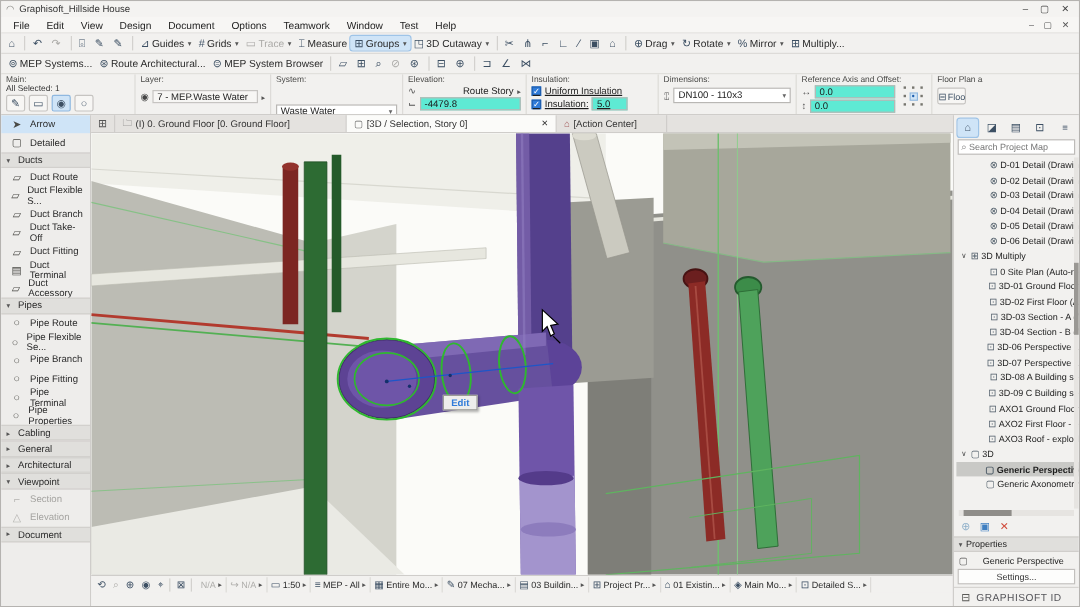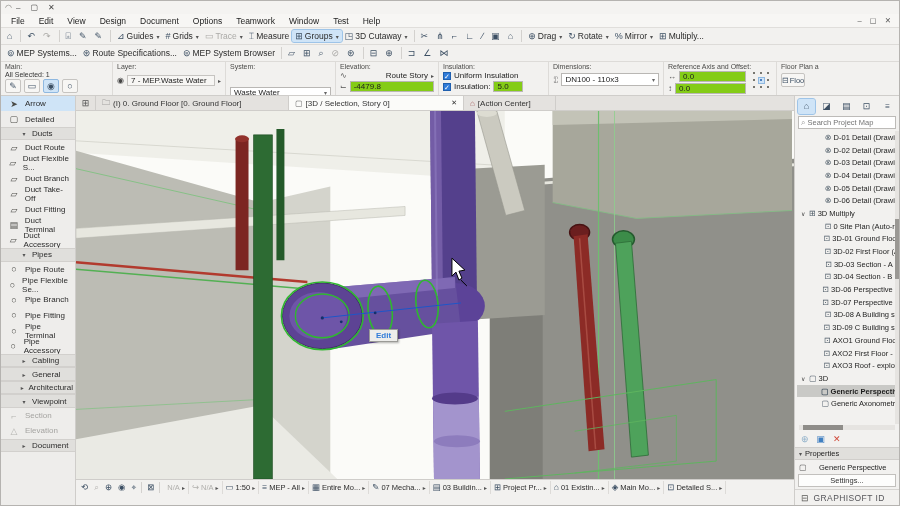--- a/index.html
+++ b/index.html
@@ -25,40 +25,40 @@
   .tbtn.hl { background:#cfe4f7; outline:1px solid #9ec4e8; }
   .tbtn .arr { display:none; font-size:6px; color:#555; margin-left:1px; }
   .tbtn .arr.on { display:inline; }
   .tbtn.sep { width:1px; height:12px; background:#d3d1ce; padding:0; margin:0 3px; border-radius:0; }
 
   
   .infobar { height:34px; display:flex; background:#f2f1ef; border-bottom:1px solid #cfcdca; flex:0 0 auto; }
   .isec { border-right:1px solid #dddbd8; padding:1px 4px 2px 4px; display:flex; flex-direction:column; overflow:hidden; flex:0 0 auto; }
   .isec .ilabel { font-size:7px; color:#4a4a48; margin-bottom:1px; white-space:nowrap; }
   .irow { display:flex; align-items:center; gap:3px; white-space:nowrap; }
-  .ifield { background:#84cc16; border:1px solid #b9b7b4; font-size:8px; padding:0 3px; height:11px; display:flex; align-items:center; }
+  .ifield { background:#5eead4; border:1px solid #b9b7b4; font-size:8px; padding:0 3px; height:11px; display:flex; align-items:center; }
   .iselect { background:#fff; border:1px solid #b9b7b4; font-size:8px; padding:0 3px; height:13px; display:flex; align-items:center; justify-content:space-between; }
   .iselect .dd { color:#666; font-size:6px; margin-left:4px; }
   .minibtn { border:1px solid #c6c4c1; background:#f7f6f4; border-radius:2px; height:14px; min-width:16px; display:inline-flex; align-items:center; justify-content:center; font-size:9px; color:#3c4f63; gap:1px; }
   .minibtn.hl { background:#cfe4f7; border-color:#8fb8e0; }
-  .chk { display:flex; align-items:center; gap:3px; font-size:8px; }
+  .chk { display:flex; align-items:center; gap:3px; font-size:8px;text-decoration:underline; }
   .chkbox { width:8px; height:8px; background:var(--accent,#2f7bd9); border:1px solid #1f5fae; color:#fff; font-size:7px; line-height:8px; text-align:center; }
   .anchor { display:grid; grid-template-columns:repeat(3,6px); grid-template-rows:repeat(3,6px); gap:1px; margin-left:4px; }
   .anchor i { width:5px; height:5px; display:block; position:relative; }
   .anchor i::after { content:""; position:absolute; left:1px; top:1px; width:2px; height:2px; background:#77766f; }
   .anchor i.c { background:#cfe4f7; outline:1px solid #8fb8e0; }
   .anchor i.c::after { background:#1f5fae; border-radius:50%; }
 
   
   .mainrow { flex:1; display:flex; min-height:0; }
   .toolbox { width:75px; background:#eeedeb; border-right:1px solid #cfcdca; display:flex; flex-direction:column; overflow:hidden; }
   .tb-row { height:15.4px; display:flex; align-items:center; gap:4px; padding:0 2px 0 6px; font-size:8px; color:#2b2b2b; flex:0 0 auto; }
   .tb-row .tb-g { width:14px; text-align:center; font-size:9px; color:#4a4a46; }
   .tb-row.sel { background:#cfe4f7; }
-  .tb-row.grp { background:#e0dfdc; border-top:1px solid #d2d0cd; border-bottom:1px solid #d2d0cd; padding-left:19px; height:13.5px; }
+  .tb-row.grp { background:#e0dfdc; border-top:1px solid #d2d0cd; border-bottom:1px solid #d2d0cd; padding-left:2px; height:13.5px; }
   .tb-row.grp .tb-g { width:8px; font-size:6px; color:#555; }
   .tb-row.dis { color:#a5a4a1; }
   .tb-row.dis .tb-g { color:#b5b4b1; }
 
   .center { flex:1; display:flex; flex-direction:column; min-width:0; }
   .tabbar { height:15px; display:flex; align-items:stretch; background:#e4e2df; border-bottom:1px solid #cfcdca; flex:0 0 auto; }
   .tabgrid { width:20px; display:flex; align-items:center; justify-content:center; color:#555; font-size:9px; border-right:1px solid #cfcdca; }
   .tab { display:flex; align-items:center; gap:3px; padding:0 6px; font-size:8px; color:#333; border-right:1px solid #cfcdca; white-space:nowrap; overflow:hidden; }
   .tab .tico { font-size:8px; color:#666; }
   .tab.active { background:#fbfbf9; }
@@ -110,20 +110,21 @@
   .gsid .g { font-size:9px; color:#5a5a57; }
   .gsid .t { font-size:8.5px; color:#55555a; letter-spacing:.4px; }
 </style>
 </head>
 <body>
 
 <div class="app">
 
   <div class="titlebar">
     <span class="appico">◠</span>
+    <span class="ttl">Graphisoft_Hillside House</span>
     <span class="winbtns">
       <span>–</span>
       <span>▢</span>
       <span>✕</span>
     </span>
   </div>
 
   <div class="menubar">
     <span class="mitem">File</span>
       <span class="mitem">Edit</span>
@@ -286,21 +287,21 @@
       </span>
   </div>
 
   <div class="toolbar">
     <span class="tbtn">
         <span class="g">⊚</span>
         <span>MEP Systems...</span>
       </span>
       <span class="tbtn">
         <span class="g">⊛</span>
-        <span>Route Specifications...</span>
+        <span>Route Architectural...</span>
       </span>
       <span class="tbtn">
         <span class="g">⊜</span>
         <span>MEP System Browser</span>
       </span>
       <span class="tbtn sep">
         
         
       </span>
       <span class="tbtn">
@@ -534,21 +535,21 @@
         <div class="tb-row">
           <span class="tb-g">○</span>
           <span class="tb-label">Pipe Fitting</span>
         </div>
         <div class="tb-row">
           <span class="tb-g">○</span>
           <span class="tb-label">Pipe Terminal</span>
         </div>
         <div class="tb-row">
           <span class="tb-g">○</span>
-          <span class="tb-label">Pipe Accessory</span>
+          <span class="tb-label">Pipe Properties</span>
         </div>
         <div class="tb-row grp">
           <span class="tb-g">▸</span>
           <span class="tb-label">Cabling</span>
         </div>
         <div class="tb-row grp">
           <span class="tb-g">▸</span>
           <span class="tb-label">General</span>
         </div>
         <div class="tb-row grp">

